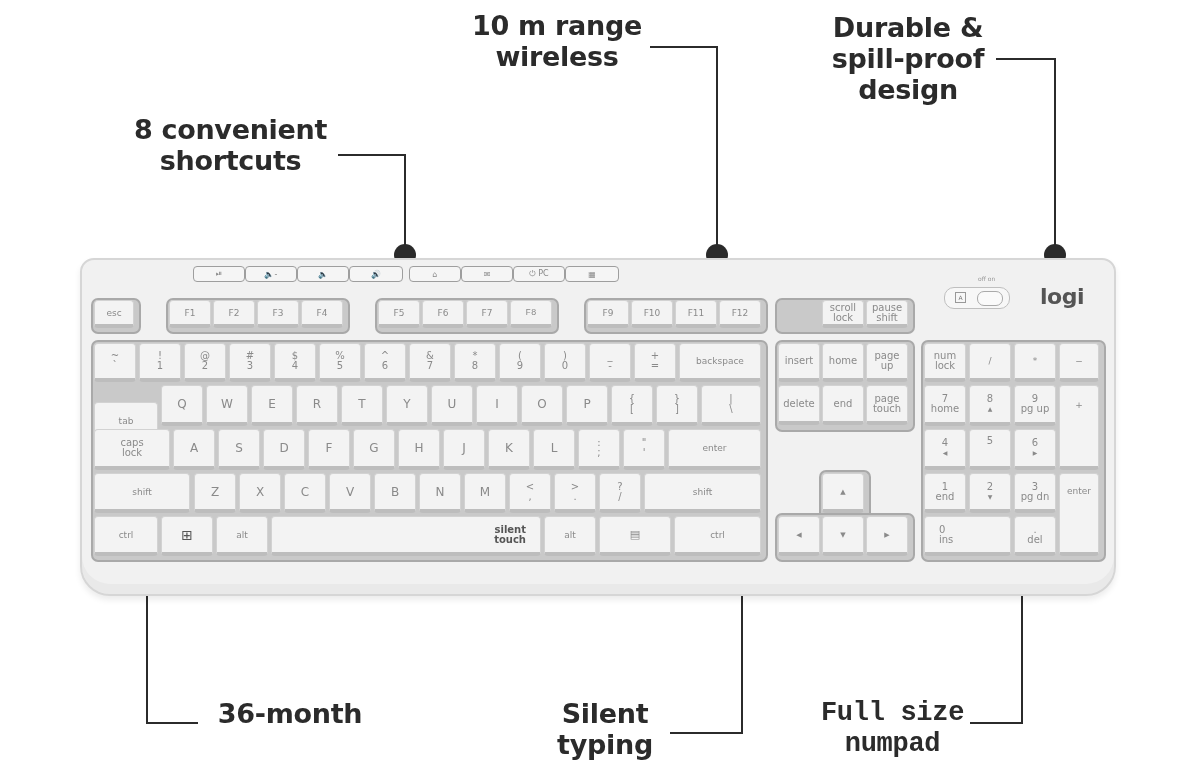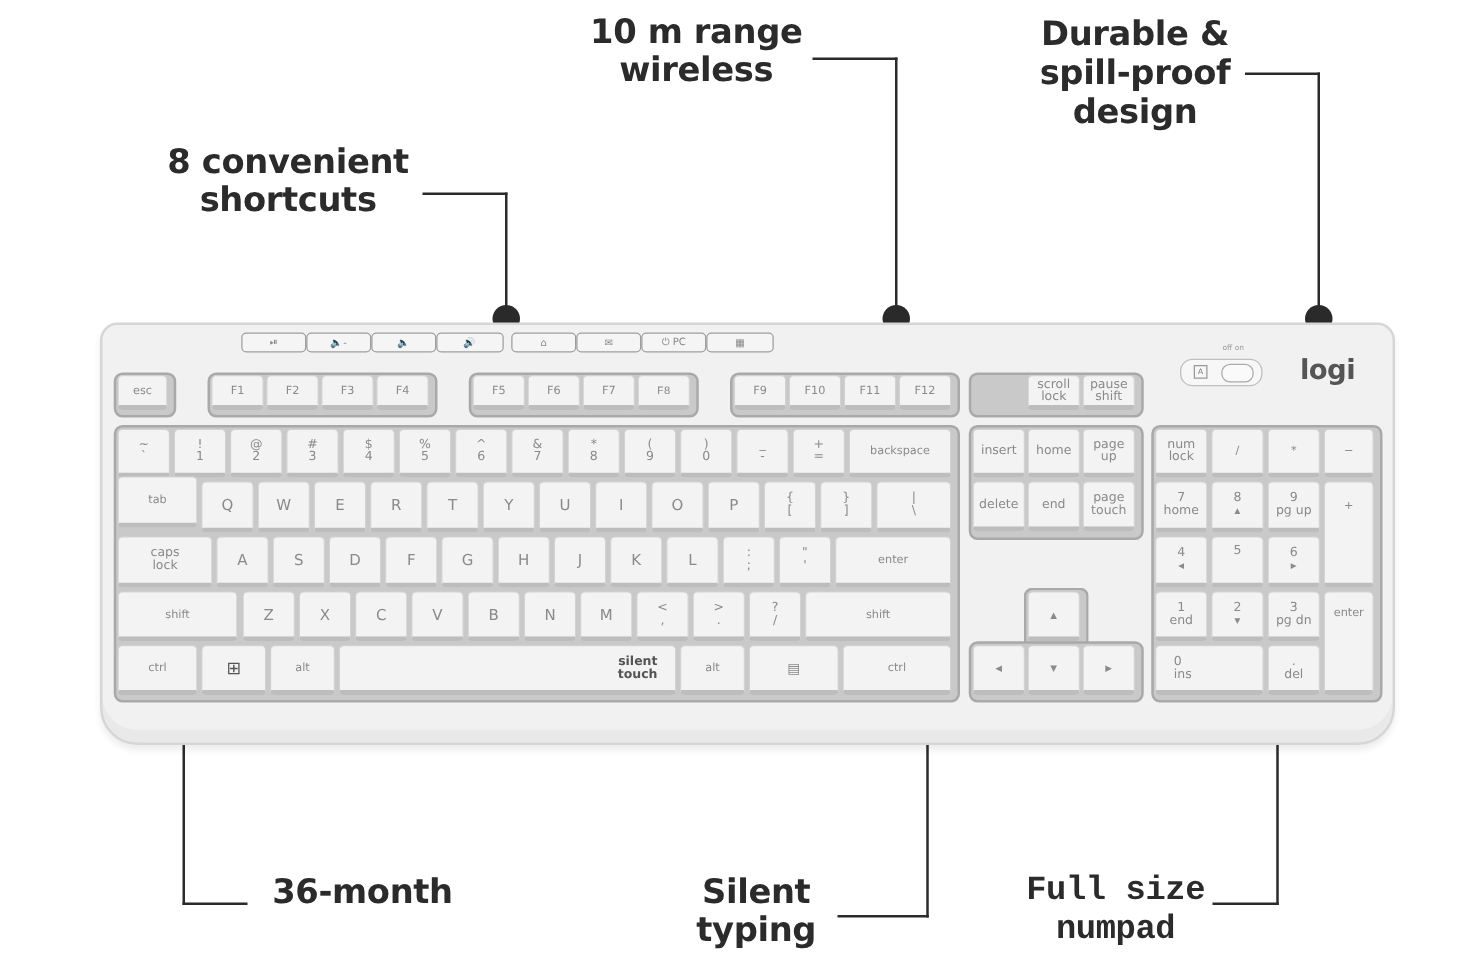--- a/index.html
+++ b/index.html
@@ -219,21 +219,21 @@
     <span class="bot">-</span>
   </div>
 <div class="key" style="left:634px;top:343px;width:42px;height:39px;">
     <span class="top">+</span>
     <span class="bot">=</span>
   </div>
 <div class="key" style="left:679px;top:343px;width:82px;height:39px;">
     <span>backspace</span>
   </div>
 
-<div class="key" style="left:94px;top:381px;width:64px;height:41px;text-align:right;">
+<div class="key" style="left:94px;top:402px;width:64px;height:41px;text-align:right;">
     <span>tab</span>
   </div>
 <div class="key letter" style="left:161px;top:385px;width:42px;height:41px;">
     <span>Q</span>
   </div>
 <div class="key letter" style="left:206px;top:385px;width:42px;height:41px;">
     <span>W</span>
   </div>
 <div class="key letter" style="left:251px;top:385px;width:42px;height:41px;">
     <span>E</span>

